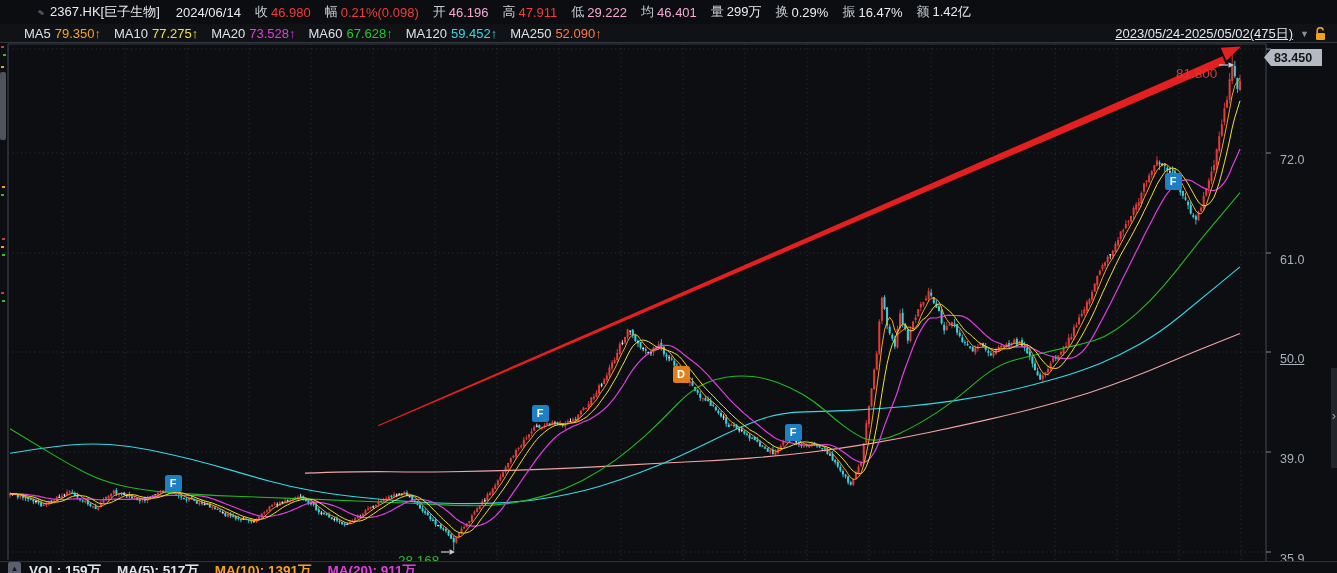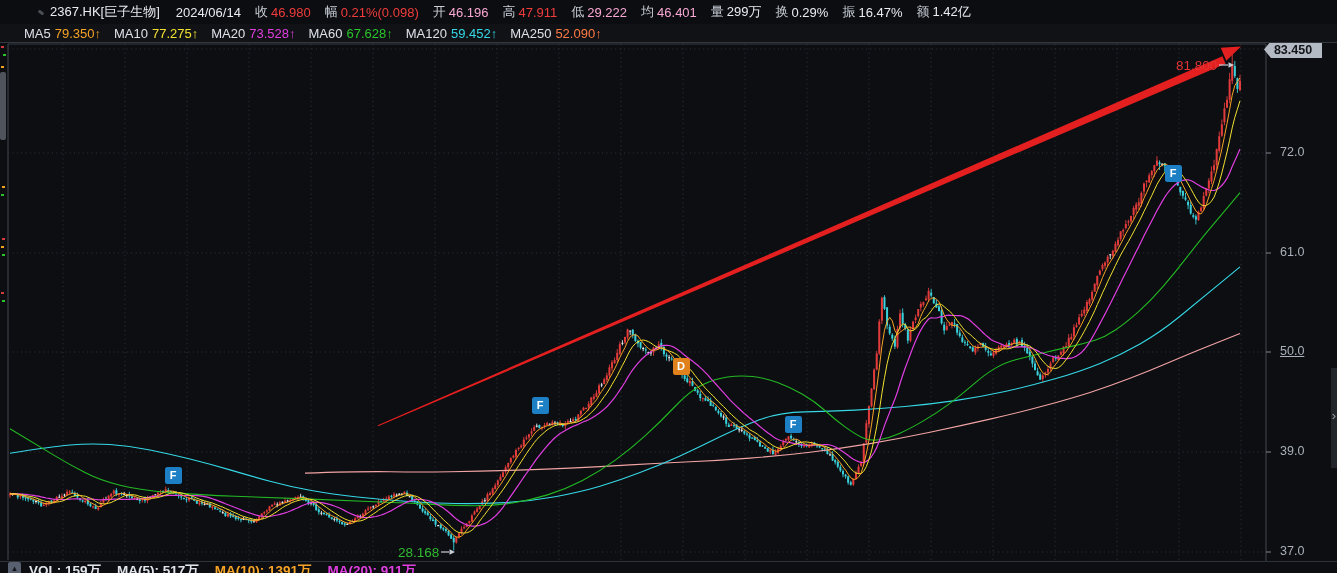--- a/index.html
+++ b/index.html
@@ -19,21 +19,21 @@
   
   .row2{position:absolute;left:0;top:24px;width:1337px;height:19px;background:#101216;
         border-bottom:1px solid #33373e;display:flex;align-items:center;z-index:6;font-size:13px;white-space:nowrap;padding-left:24px;box-sizing:border-box;}
   .mai{display:inline-flex;align-items:center;margin-right:13px;}
   .mai .lbl{color:#dde1e8;margin-right:4px;}
   .range-ctl{position:absolute;right:10px;top:1px;display:flex;align-items:center;cursor:pointer;}
   .range-text{color:#e4e8ee;text-decoration:underline;font-size:13px;}
   .tri{color:#8a8f98;font-size:9px;margin:0 5px 0 7px;}
   
   #chart-svg{position:absolute;left:0;top:0;z-index:1;}
-  #overlays{position:absolute;left:0;top:0;width:1337px;height:495px;z-index:3;pointer-events:none;}
+  #overlays{position:absolute;left:0;top:8px;width:1337px;height:495px;z-index:3;pointer-events:none;}
   .axis-label{position:absolute;color:#aab0b9;font-size:12.5px;margin-left:8px;}
   .axis-badge{position:absolute;background:#b4bac3;color:#111418;font-size:12.5px;font-weight:bold;
               width:58px;height:17px;display:flex;align-items:center;justify-content:center;
               clip-path:polygon(0 50%,12% 0,100% 0,100% 100%,12% 100%);}
   .marker{position:absolute;width:17px;height:17px;border-radius:2.5px;color:#fff;font-size:11px;font-weight:bold;
           display:flex;align-items:center;justify-content:center;pointer-events:auto;cursor:pointer;}
   .ann{position:absolute;font-size:13.5px;}
   
   .footer{position:absolute;left:0;top:561px;width:1337px;height:12px;background:#0c0e12;border-top:1px solid #2e3239;
           display:flex;align-items:flex-start;z-index:6;font-size:13.5px;font-weight:bold;white-space:nowrap;padding-left:8px;box-sizing:border-box;}
@@ -1050,21 +1050,21 @@
       <polygon points="455,552 449.5,549.3 449.5,554.7" fill="#c9ced6"></polygon>
       <line x1="1219" y1="65" x2="1228" y2="65" stroke="#c9ced6" stroke-width="1.2"></line>
       <polygon points="1234,65 1228.5,62.3 1228.5,67.7" fill="#c9ced6"></polygon>
     </svg>
   <div id="overlays">
       <div class="axis-badge" style="left: 1264px; top: 41px;">83.450</div>
       <div class="axis-label" style="left: 1272px; top: 145px;">72.0</div>
       <div class="axis-label" style="left: 1272px; top: 245px;">61.0</div>
       <div class="axis-label" style="left: 1272px; top: 344px; text-decoration: underline;">50.0</div>
       <div class="axis-label" style="left: 1272px; top: 444px;">39.0</div>
-      <div class="axis-label" style="left: 1272px; top: 544px;">37.0</div>
+      <div class="axis-label" style="left: 1272px; top: 544px;">35.9</div>
       <div class="marker" style="left: 164.5px; top: 466.5px; background: rgb(29, 128, 196);">F</div>
       <div class="marker" style="left: 531.5px; top: 396.5px; background: rgb(29, 128, 196);">F</div>
       <div class="marker" style="left: 672.5px; top: 357.5px; background: rgb(224, 129, 28);">D</div>
       <div class="marker" style="left: 784.5px; top: 415.5px; background: rgb(29, 128, 196);">F</div>
       <div class="marker" style="left: 1164.5px; top: 164.5px; background: rgb(29, 128, 196);">F</div>
       <div class="ann" style="left: 398px; top: 545px; color: rgb(47, 186, 47);">28.168</div>
       <div class="ann" style="left: 1176px; top: 58px; color: rgb(226, 52, 52);">81.800</div>
     </div>
 
   <div class="row1">
@@ -1120,20 +1120,28 @@
         </span><span class="mai">
           <span class="lbl">MA60</span>
           <span style="color: rgb(43, 196, 43);">67.628↑</span>
         </span><span class="mai">
           <span class="lbl">MA120</span>
           <span style="color: rgb(54, 216, 230);">59.452↑</span>
         </span><span class="mai">
           <span class="lbl">MA250</span>
           <span style="color: rgb(255, 122, 69);">52.090↑</span>
         </span></span>
+    <span class="range-ctl">
+      <span class="range-text">2023/05/24-2025/05/02(475日)</span>
+      <span class="tri">▼</span>
+      <svg width="13" height="14" viewBox="0 0 13 14">
+        <path d="M3.2 6 V3.6 a3 3 0 0 1 6 0" fill="none" stroke="#f0a11e" stroke-width="1.6"></path>
+        <rect x="2" y="6" width="9" height="7" rx="1.2" fill="#f0a11e"></rect>
+      </svg>
+    </span>
   </div>
 
   <div class="sliver">
     <div class="blk"></div>
   <div class="speck" style="left: 1px; top: 2px; background: rgb(210, 59, 59);"></div>
       <div class="speck" style="left: 3px; top: 10px; background: rgb(43, 196, 43);"></div>
       <div class="speck" style="left: 1px; top: 22px; background: rgb(240, 161, 30);"></div>
       <div class="speck" style="left: 2px; top: 142px; background: rgb(240, 161, 30);"></div>
       <div class="speck" style="left: 1px; top: 150px; background: rgb(43, 196, 43);"></div>
       <div class="speck" style="left: 2px; top: 194px; background: rgb(210, 59, 59);"></div>

